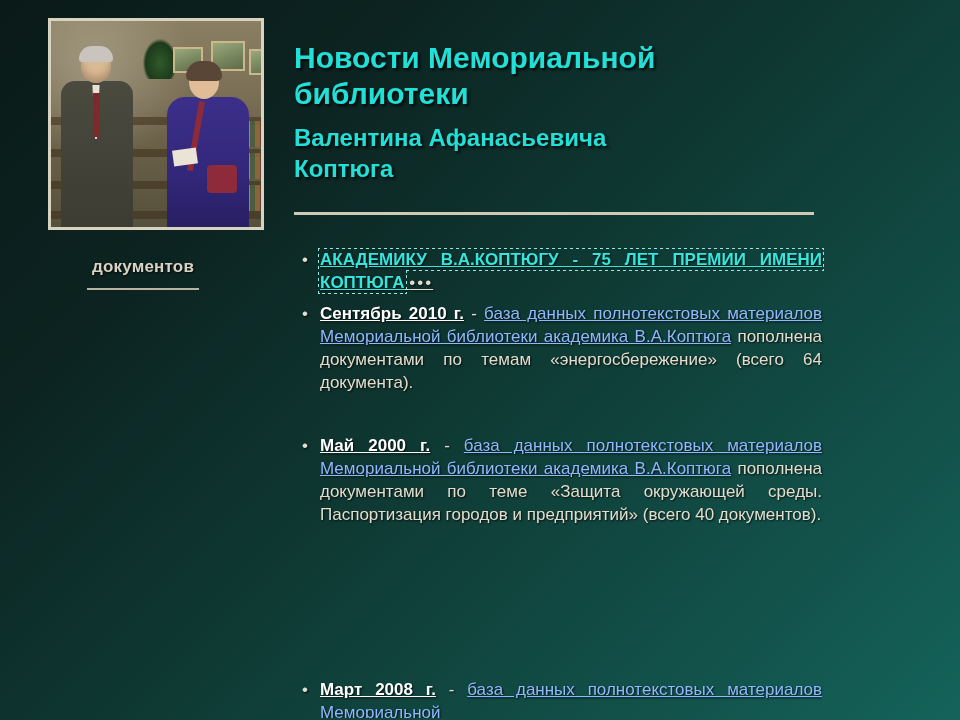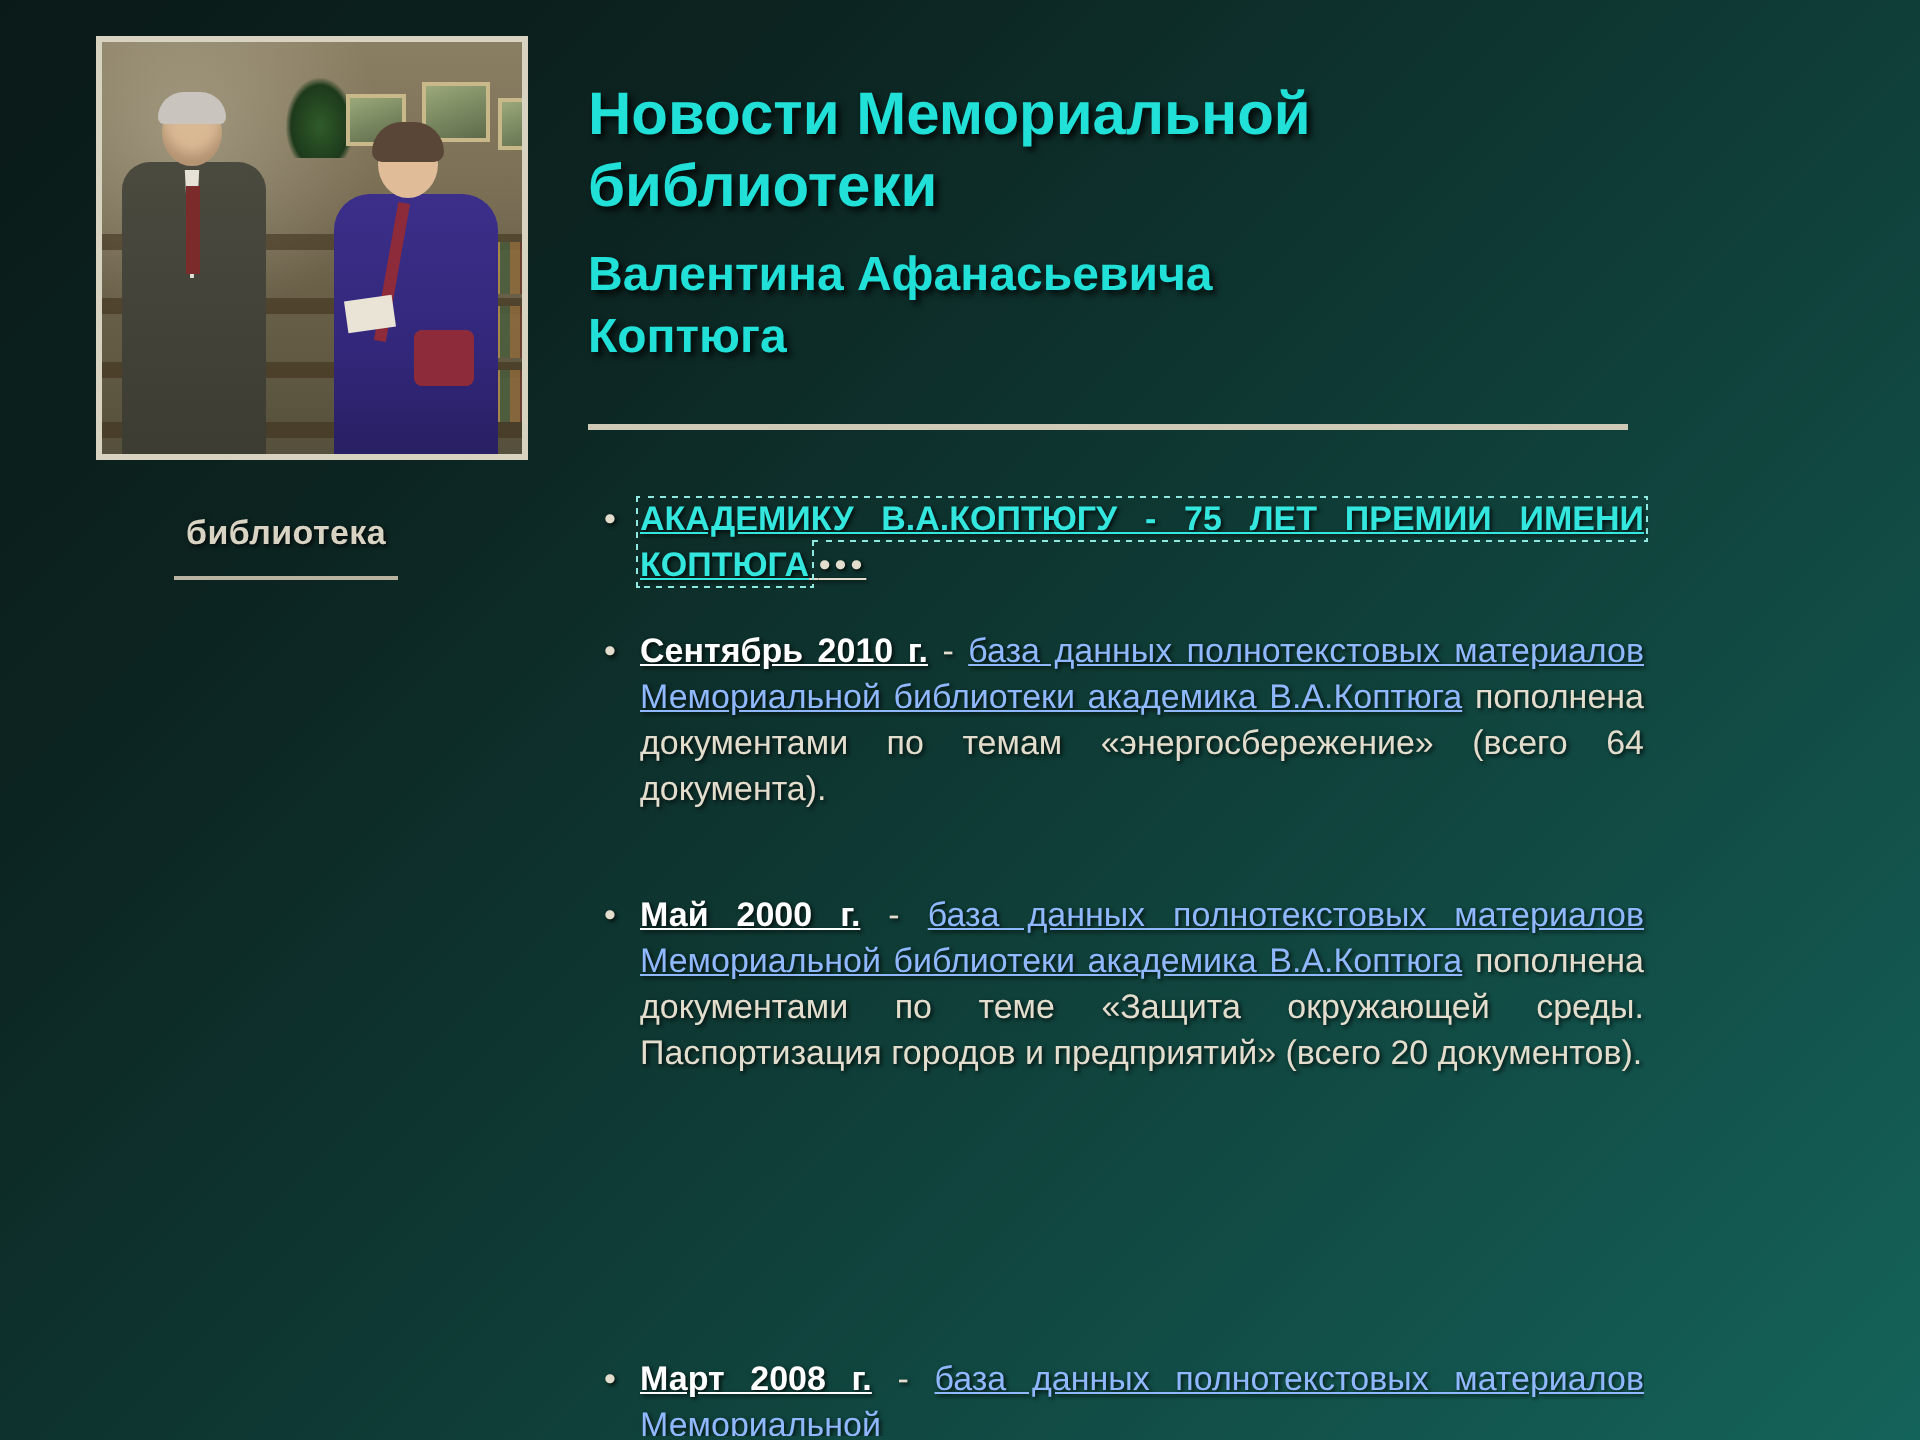--- a/index.html
+++ b/index.html
@@ -267,21 +267,21 @@
     cursor: pointer;
   }
   .sel-box {
     outline: 1px dotted #8fe8e2;
     outline-offset: 1px;
   }
   .dots {
     color: #e3ddcd;
     letter-spacing: 2px;
   }
-  .item-first { margin-bottom: 20px; text-decoration: underline; }
+  .item-first { margin-bottom: 8px; text-decoration: underline; }
   .item-gap { margin-top: 40px; }
   .clipped {
     overflow: hidden;
     max-height: 40px;
   }
 </style>
 </head>
 <body>
 
 <div class="page">
@@ -314,21 +314,21 @@
           <div class="bag"></div>
           <div class="paper"></div>
           <div class="head"></div>
           <div class="hair"></div>
         </div>
       </div>
     </div>
 
     <div class="nav">
       <div class="nav-item">
-        <div>библиотека</div>
+        <div>документов</div>
       </div>
       <div class="nav-divider"></div>
     </div>
 
   </div>
 
   <div class="right-col">
 
     <div class="title-main">
       <span>Новости Мемориальной</span><br>
@@ -353,21 +353,21 @@
         <span class="lnk-date">Сентябрь 2010 г.</span>
         <span>-</span>
         <span class="lnk">база данных полнотекстовых материалов Мемориальной библиотеки академика В.А.Коптюга</span>
         <span>пополнена документами по темам «энергосбережение» (всего 64 документа).</span>
       </div>
 
       <div class="news-item item-gap">
         <span class="lnk-date">Май 2000 г.</span>
         <span>-</span>
         <span class="lnk">база данных полнотекстовых материалов Мемориальной библиотеки академика В.А.Коптюга</span>
-        <span>пополнена документами по теме «Защита окружающей среды. Паспортизация городов и предприятий» (всего 20 документов).</span>
+        <span>пополнена документами по теме «Защита окружающей среды. Паспортизация городов и предприятий» (всего 40 документов).</span>
       </div>
 
     </div>
 
     <div class="news" style="top: 678px;">
       <div class="news-item clipped">
         <span class="lnk-date">Март 2008 г.</span>
         <span>-</span>
         <span class="lnk">база данных полнотекстовых материалов Мемориальной</span>
       </div>

